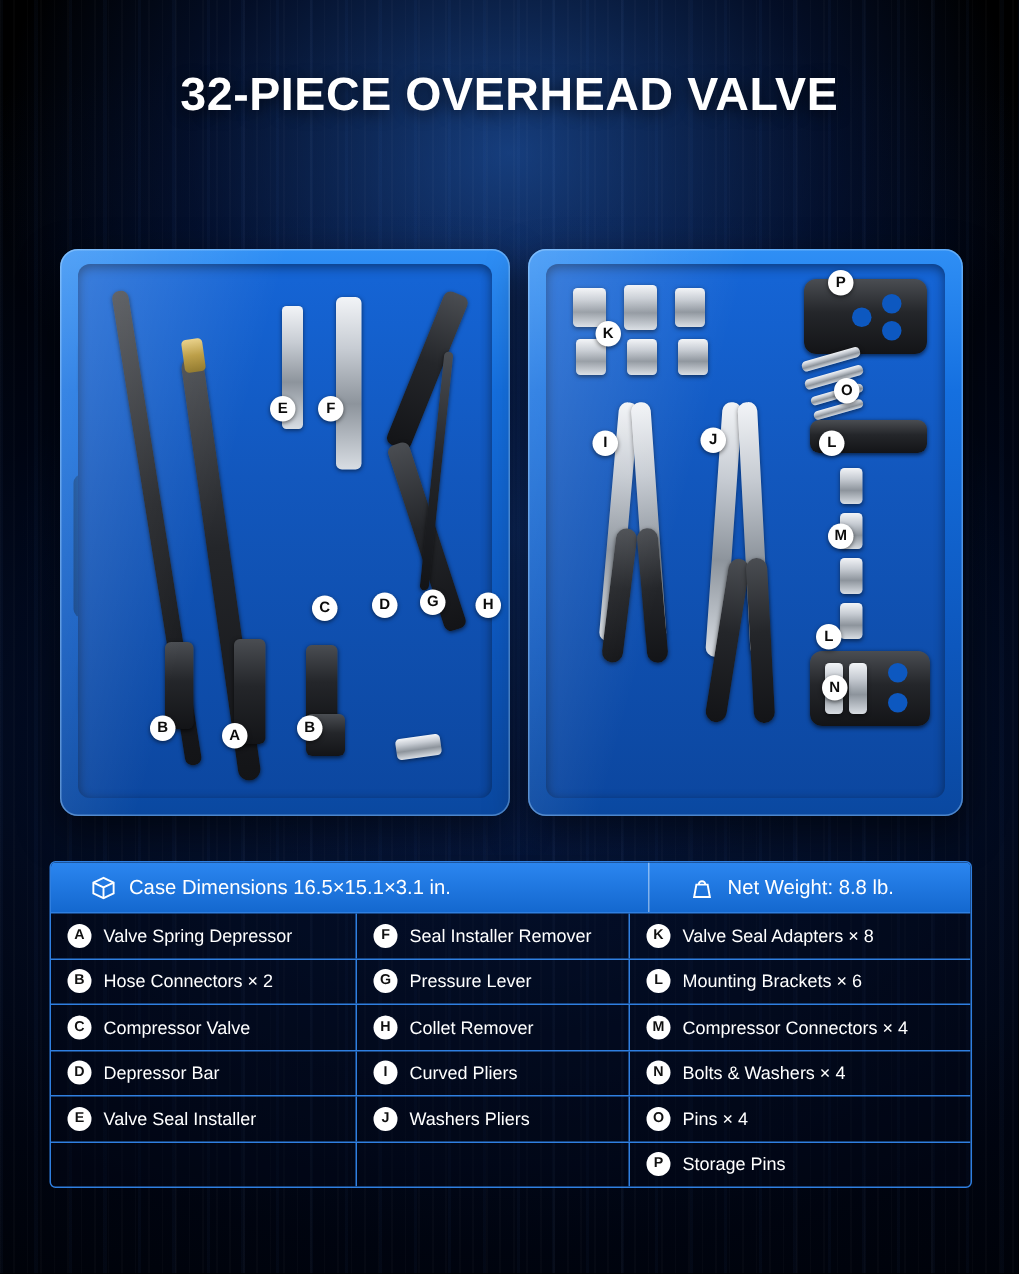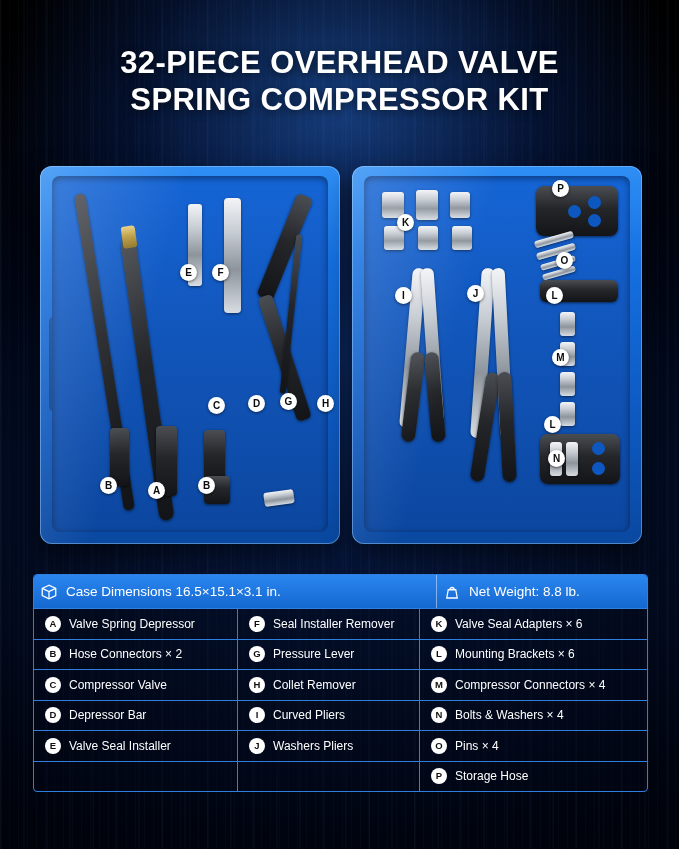--- a/index.html
+++ b/index.html
@@ -160,21 +160,21 @@
     align-items: center;
     height: 33px;
     background: linear-gradient(180deg, #2b86f0 0%, #1468cf 100%);
     color: #fff;
     font-size: 13.5px;
   }
   .legend-head .cell {
     display: flex;
     align-items: center;
     gap: 8px;
-    padding-left: 6px;
+    padding-left: 26px;
   }
   .legend-head .cell.dim { width: 396px; }
   .legend-head .cell.wt { width: 200px; }
   .legend-head .sep {
     width: 1px;
     height: 33px;
     background: rgba(255,255,255,0.45);
   }
   .hicon { display: inline-block; width: 18px; height: 18px; }
 
@@ -210,21 +210,20 @@
   }
   .empty { color: transparent; }
 </style>
 </head>
 <body>
 
 <div id="page">
 
   <div class="title-wrap">
     <div class="title-line">32-PIECE OVERHEAD VALVE</div>
-    <div class="title-line">SPRING COMPRESSOR KIT</div>
   </div>
 
   <div class="photo">
 
     <div class="case-half case-left">
       <div class="latch l1"></div>
       <div class="latch l2"></div>
       <div class="handle-notch"></div>
       <div class="case-inner">
 
@@ -343,21 +342,21 @@
           <div class="lcell c1">
             <span class="lkey">A</span>
             <span>Valve Spring Depressor</span>
           </div>
           <div class="lcell c2">
             <span class="lkey">F</span>
             <span>Seal Installer Remover</span>
           </div>
           <div class="lcell c3">
             <span class="lkey">K</span>
-            <span>Valve Seal Adapters × 6</span>
+            <span>Valve Seal Adapters × 8</span>
           </div>
         </div>
         <div class="lrow">
           <div class="lcell c1">
             <span class="lkey">B</span>
             <span>Hose Connectors × 2</span>
           </div>
           <div class="lcell c2">
             <span class="lkey">G</span>
             <span>Pressure Lever</span>
@@ -413,19 +412,19 @@
           <div class="lcell c1">
             <span class="lkey empty" style="background: transparent;"></span>
             <span></span>
           </div>
           <div class="lcell c2">
             <span class="lkey empty" style="background: transparent;"></span>
             <span></span>
           </div>
           <div class="lcell c3">
             <span class="lkey">P</span>
-            <span>Storage Hose</span>
+            <span>Storage Pins</span>
           </div>
         </div>
       </div>
   </div>
 
 </div>
 
 </body></html>

